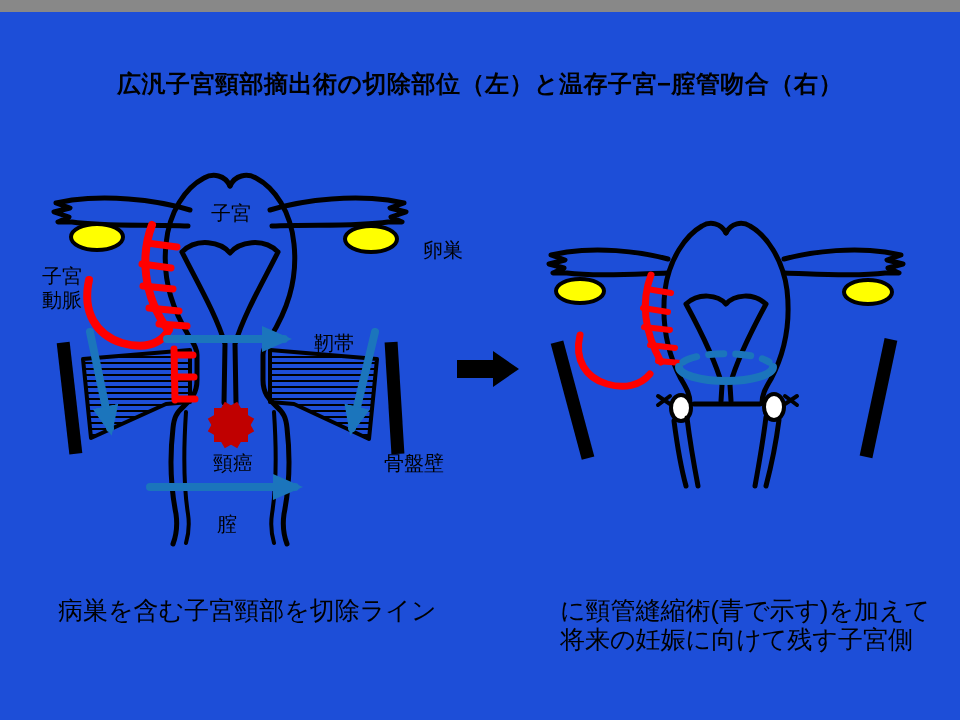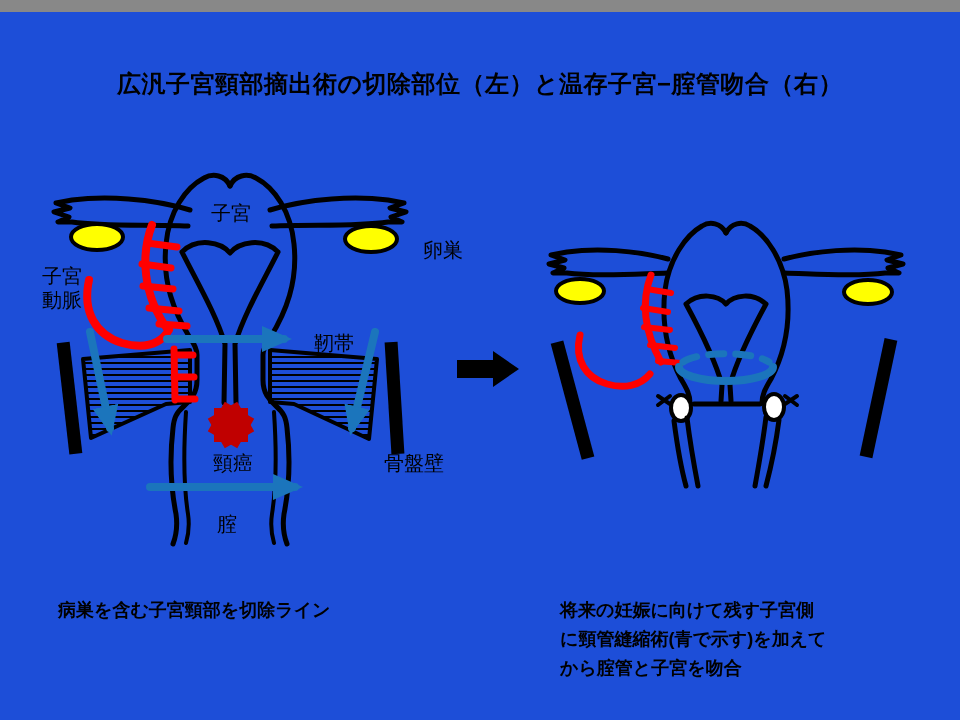--- a/index.html
+++ b/index.html
@@ -14,21 +14,21 @@
     letter-spacing:0.5px; white-space:nowrap;
   }
   .diagram{
     position:absolute; top:130px; left:0; width:960px; height:430px;
   }
   .diagram text{
     font-family:"Liberation Sans","DejaVu Sans",sans-serif;
   }
   .caption{
     position:absolute; top:584px; color:#000;
-    font-size:18px; line-height:29px; white-space:nowrap;font-weight:bold;
+    font-size:25px; line-height:29px; white-space:nowrap;
   }
   .caption-left{ left:58px; }
   .caption-right{ left:560px; }
 </style>
 </head>
 <body>
 
 <div class="slide">
 
   <div class="title">広汎子宮頸部摘出術の切除部位（左）と温存子宮−腟管吻合（右）</div>
@@ -133,18 +133,17 @@
 
       <path stroke-width="5" d="M674 409 C677 432 681 456 686 474 M687 406 C690 430 694 453 698 474"></path>
       <path stroke-width="5" d="M779 408 C776 431 771 455 766 474 M766 405 C763 429 759 452 755 474"></path>
     </g>
   </svg>
 
   <div class="caption caption-left">
     <div>病巣を含む子宮頸部を切除ライン</div>
   </div>
   <div class="caption caption-right">
+    <div>に頸管縫縮術(青で示す)を加えて</div>
     <div>将来の妊娠に向けて残す子宮側</div>
-    <div>に頸管縫縮術(青で示す)を加えて</div>
-    <div>から腟管と子宮を吻合</div>
   </div>
 
 </div>
 
 </body></html>

